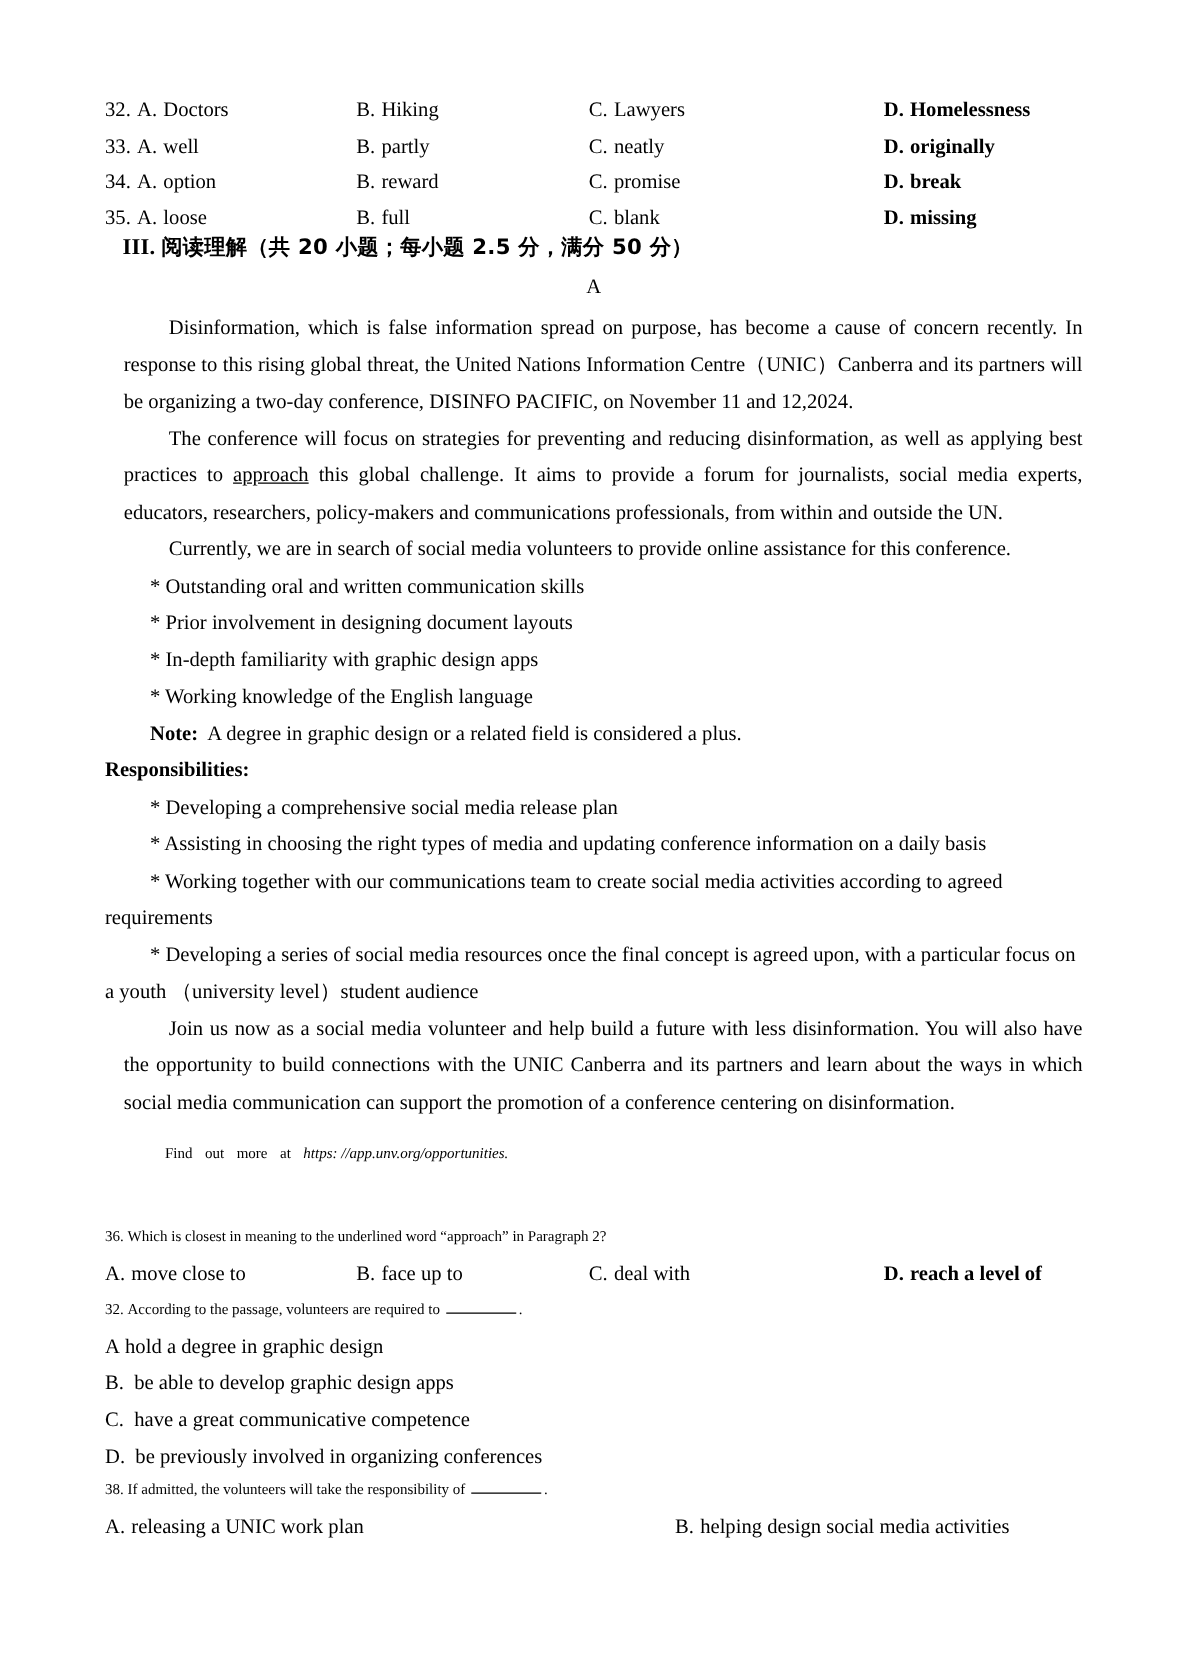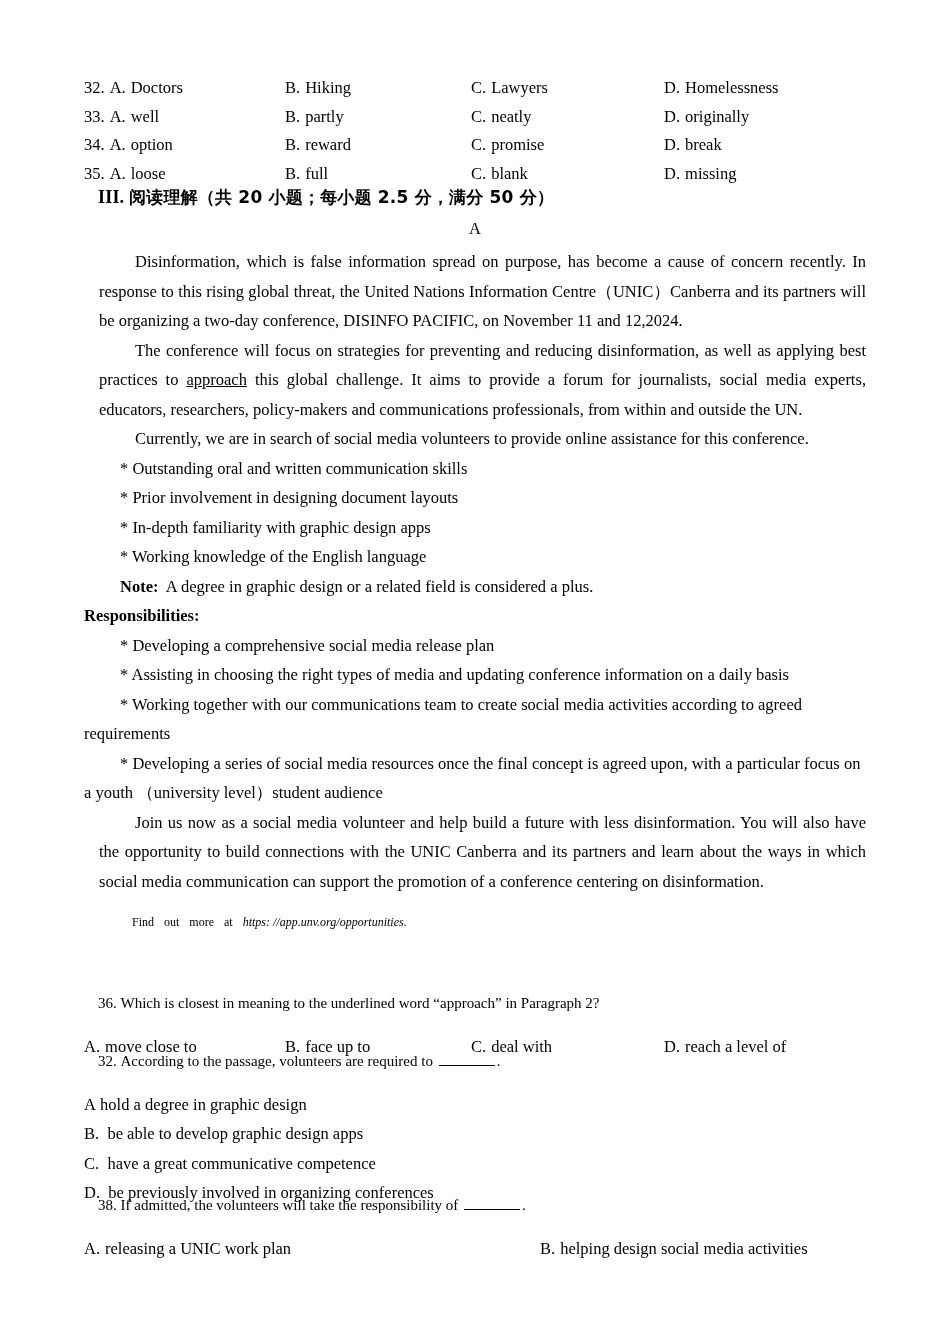--- a/index.html
+++ b/index.html
@@ -37,21 +37,21 @@
     line-height: 28.6px;
     white-space: nowrap;
   }
   .mcq-col {
     position: absolute;
     top: 0;
   }
   .mcq-col.a { left: 0px; }
   .mcq-col.b { left: 201px; }
   .mcq-col.c { left: 387px; }
-  .mcq-col.d { left: 580px; }
+  .mcq-col.d { left: 623px; font-weight: bold; }
   .opt-gap { display: inline-block; width: 5px; }
 
   
   .section-heading {
     position: absolute;
     left: 98px;
     top: 186px;
     font-weight: bold;
     font-size: 18px;
     letter-spacing: 0.2px;
@@ -119,23 +119,23 @@
   .url-line .spaced { word-spacing: 7px; }
   .url-line i { font-style: italic; }
 
   
   .qblock {
     position: absolute;
     left: 84px;
     width: 800px;
   }
   .q-line {
-    margin: 14px;
+    margin: 0;
     line-height: 29.2px;
-    font-size: 15px;
+    font-size: 12px;
     white-space: nowrap;
   }
   .blank {
     display: inline-block;
     width: 56px;
     border-bottom: 1.3px solid #000;
     height: 13px;
     margin: 0 2px;
     vertical-align: baseline;
   }

